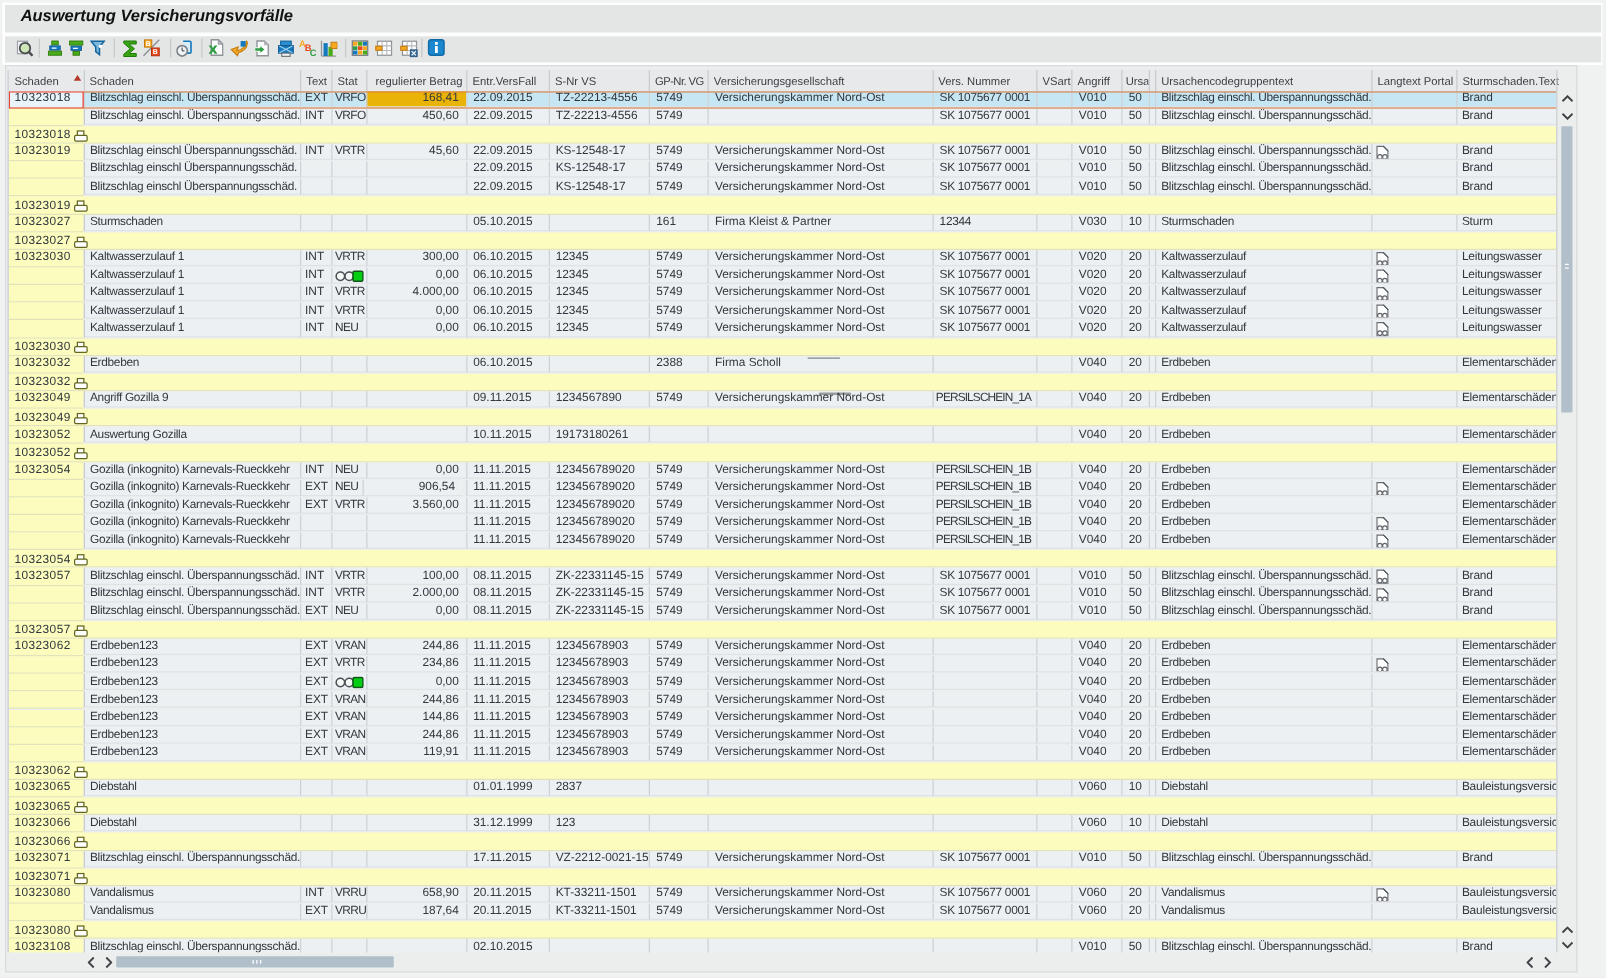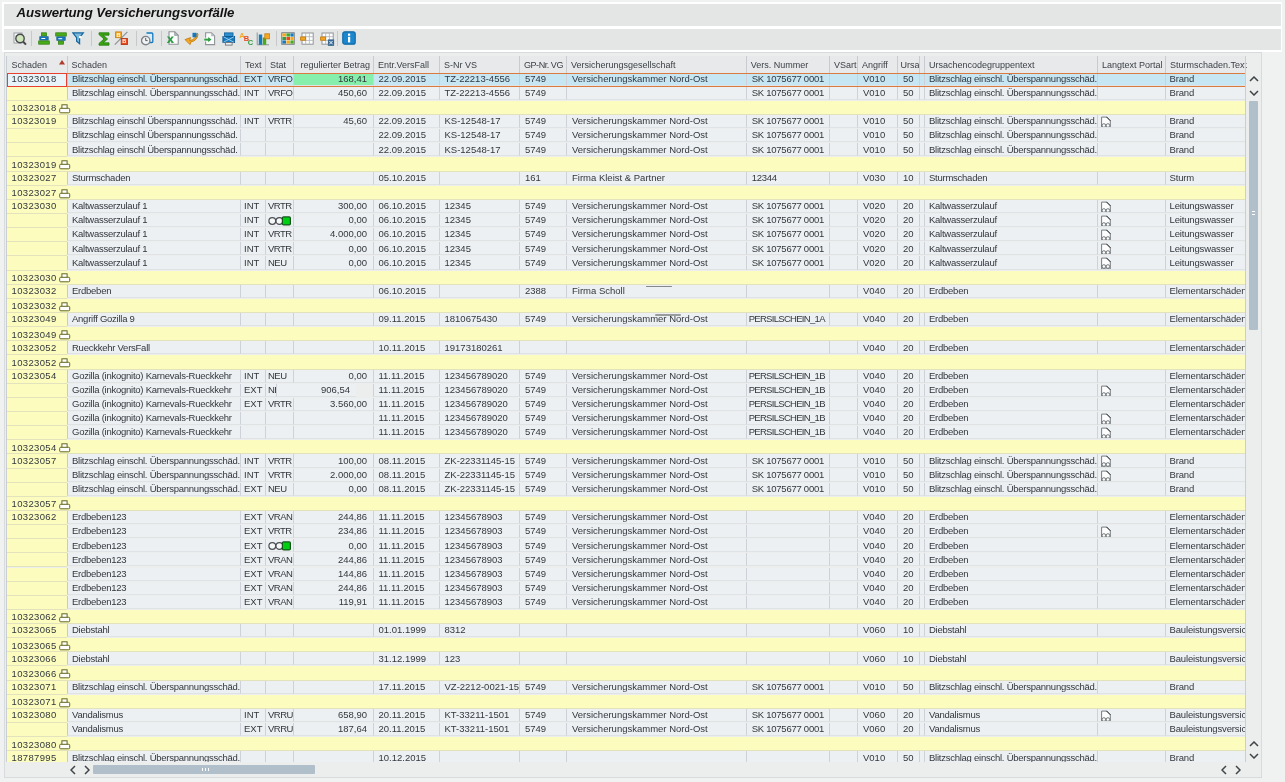--- a/index.html
+++ b/index.html
@@ -199,21 +199,21 @@
         </div>
         <div class="abs" style="left:66.5px;width:173.5px;background:#c7e6f3;height:13.14px;border-bottom:1px solid #dfe3e6;border-left:1px solid #c6cbd0;">
           <span class="t" style="left:4.5px;letter-spacing:-0.25px;">Blitzschlag einschl. Überspannungsschäd.</span>
         </div>
         <div class="abs" style="left:240px;width:25px;background:#c7e6f3;height:13.14px;border-bottom:1px solid #dfe3e6;border-left:1px solid #ccd2d7;">
           <span class="t" style="left:3px">EXT</span>
         </div>
         <div class="abs" style="left:265px;width:28px;background:#c7e6f3;height:13.14px;border-bottom:1px solid #dfe3e6;border-left:1px solid #ccd2d7;">
           <span class="t" style="left:2px"><span style="letter-spacing:-0.5px">VRFO</span></span>
         </div>
-        <div class="abs" style="left:293px;width:80px;background:#86efac;height:13.14px;border-bottom:1px solid #dfe3e6;border-left:1px solid #ccd2d7;">
+        <div class="abs" style="left:293px;width:80px;background:#eab308;height:13.14px;border-bottom:1px solid #dfe3e6;border-left:1px solid #ccd2d7;">
           <span class="t" style="right:6px">168,41</span>
         </div>
         <div class="abs" style="left:373px;width:66px;background:#c7e6f3;height:13.14px;border-bottom:1px solid #dfe3e6;border-left:1px solid #ccd2d7;">
           <span class="t" style="left:4.5px">22.09.2015</span>
         </div>
         <div class="abs" style="left:439px;width:80px;background:#c7e6f3;height:13.14px;border-bottom:1px solid #dfe3e6;border-left:1px solid #ccd2d7;">
           <span class="t" style="left:4.5px">TZ-22213-4556</span>
         </div>
         <div class="abs" style="left:519px;width:47px;background:#c7e6f3;height:13.14px;border-bottom:1px solid #dfe3e6;border-left:1px solid #ccd2d7;">
           <span class="t" style="left:5px">5749</span>
@@ -826,21 +826,21 @@
         <div class="abs" style="left:66.5px;width:173.5px;background:#edf0f2;height:13.14px;border-bottom:1px solid #dfe3e6;border-left:1px solid #c6cbd0;">
           <span class="t" style="left:4.5px;letter-spacing:-0.25px;">Angriff Gozilla 9</span>
         </div>
         <div class="abs" style="left:240px;width:25px;background:#edf0f2;height:13.14px;border-bottom:1px solid #dfe3e6;border-left:1px solid #ccd2d7;"></div>
         <div class="abs" style="left:265px;width:28px;background:#edf0f2;height:13.14px;border-bottom:1px solid #dfe3e6;border-left:1px solid #ccd2d7;"></div>
         <div class="abs" style="left:293px;width:80px;background:#edf0f2;height:13.14px;border-bottom:1px solid #dfe3e6;border-left:1px solid #ccd2d7;"></div>
         <div class="abs" style="left:373px;width:66px;background:#edf0f2;height:13.14px;border-bottom:1px solid #dfe3e6;border-left:1px solid #ccd2d7;">
           <span class="t" style="left:4.5px">09.11.2015</span>
         </div>
         <div class="abs" style="left:439px;width:80px;background:#edf0f2;height:13.14px;border-bottom:1px solid #dfe3e6;border-left:1px solid #ccd2d7;">
-          <span class="t" style="left:4.5px">1810675430</span>
+          <span class="t" style="left:4.5px">1234567890</span>
         </div>
         <div class="abs" style="left:519px;width:47px;background:#edf0f2;height:13.14px;border-bottom:1px solid #dfe3e6;border-left:1px solid #ccd2d7;">
           <span class="t" style="left:5px">5749</span>
         </div>
         <div class="abs" style="left:566px;width:179.70000000000005px;background:#edf0f2;height:13.14px;border-bottom:1px solid #dfe3e6;border-left:1px solid #ccd2d7;">
           <span class="t" style="left:5px">Versicherungskammer Nord-Ost</span>
         </div>
         <div class="abs" style="left:745.7px;width:83.29999999999995px;background:#edf0f2;height:13.14px;border-bottom:1px solid #dfe3e6;border-left:1px solid #ccd2d7;">
           <span class="t" style="left:2px"><span style="letter-spacing:-0.7px">PERSILSCHEIN_1A</span></span>
         </div>
@@ -866,21 +866,21 @@
         <svg class="abs" style="left:59px;top:2.8px" width="12" height="10" viewBox="0 0 12 10">
 <rect x="2.9" y="0.8" width="5.2" height="4.4" fill="#ffffff" stroke="#63661f" stroke-width="1"></rect>
 <rect x="0.7" y="4.3" width="10" height="4.5" rx="1" fill="#ffffff" stroke="#63661f" stroke-width="1"></rect>
 </svg>
       </div>
 <div class="row" style="top:341.26px;height:14.14px">
         <div class="abs cellk" style="left:6.5px;width:60.0px;background:#fbfcbd;height:14.14px;border-bottom:1px solid #e2e3bd;">
           <span class="t key" style="left:5px">10323052</span>
         </div>
         <div class="abs" style="left:66.5px;width:173.5px;background:#edf0f2;height:13.14px;border-bottom:1px solid #dfe3e6;border-left:1px solid #c6cbd0;">
-          <span class="t" style="left:4.5px;letter-spacing:-0.25px;">Rueckkehr VersFall</span>
+          <span class="t" style="left:4.5px;letter-spacing:-0.25px;">Auswertung Gozilla</span>
         </div>
         <div class="abs" style="left:240px;width:25px;background:#edf0f2;height:13.14px;border-bottom:1px solid #dfe3e6;border-left:1px solid #ccd2d7;"></div>
         <div class="abs" style="left:265px;width:28px;background:#edf0f2;height:13.14px;border-bottom:1px solid #dfe3e6;border-left:1px solid #ccd2d7;"></div>
         <div class="abs" style="left:293px;width:80px;background:#edf0f2;height:13.14px;border-bottom:1px solid #dfe3e6;border-left:1px solid #ccd2d7;"></div>
         <div class="abs" style="left:373px;width:66px;background:#edf0f2;height:13.14px;border-bottom:1px solid #dfe3e6;border-left:1px solid #ccd2d7;">
           <span class="t" style="left:4.5px">10.11.2015</span>
         </div>
         <div class="abs" style="left:439px;width:80px;background:#edf0f2;height:13.14px;border-bottom:1px solid #dfe3e6;border-left:1px solid #ccd2d7;">
           <span class="t" style="left:4.5px">19173180261</span>
         </div>
@@ -964,21 +964,21 @@
         </div>
         <div class="abs" style="left:66.5px;width:173.5px;background:#edf0f2;height:13.14px;border-bottom:1px solid #dfe3e6;border-left:1px solid #c6cbd0;">
           <span class="t" style="left:4.5px;letter-spacing:-0.25px;">Gozilla (inkognito) Karnevals-Rueckkehr</span>
         </div>
         <div class="abs" style="left:240px;width:25px;background:#edf0f2;height:13.14px;border-bottom:1px solid #dfe3e6;border-left:1px solid #ccd2d7;">
           <span class="t" style="left:3px">EXT</span>
         </div>
         <div class="abs" style="left:265px;width:28px;background:#edf0f2;height:13.14px;border-bottom:1px solid #dfe3e6;border-left:1px solid #ccd2d7;">
           <span class="t" style="left:2px"><span style="letter-spacing:-0.5px">NEU</span></span>
         </div>
-        <div class="abs" style="left:276px;width:80px;background:#edf0f2;height:13.14px;border-bottom:1px solid #dfe3e6;border-left:1px solid #ccd2d7;">
+        <div class="abs" style="left:290px;width:80px;background:#edf0f2;height:13.14px;border-bottom:1px solid #dfe3e6;border-left:1px solid #ccd2d7;">
           <span class="t" style="right:6px">906,54</span>
         </div>
         <div class="abs" style="left:373px;width:66px;background:#edf0f2;height:13.14px;border-bottom:1px solid #dfe3e6;border-left:1px solid #ccd2d7;">
           <span class="t" style="left:4.5px">11.11.2015</span>
         </div>
         <div class="abs" style="left:439px;width:80px;background:#edf0f2;height:13.14px;border-bottom:1px solid #dfe3e6;border-left:1px solid #ccd2d7;">
           <span class="t" style="left:4.5px">123456789020</span>
         </div>
         <div class="abs" style="left:519px;width:47px;background:#edf0f2;height:13.14px;border-bottom:1px solid #dfe3e6;border-left:1px solid #ccd2d7;">
           <span class="t" style="left:5px">5749</span>
@@ -1673,21 +1673,21 @@
         <div class="abs" style="left:66.5px;width:173.5px;background:#edf0f2;height:13.14px;border-bottom:1px solid #dfe3e6;border-left:1px solid #c6cbd0;">
           <span class="t" style="left:4.5px;letter-spacing:-0.25px;">Diebstahl</span>
         </div>
         <div class="abs" style="left:240px;width:25px;background:#edf0f2;height:13.14px;border-bottom:1px solid #dfe3e6;border-left:1px solid #ccd2d7;"></div>
         <div class="abs" style="left:265px;width:28px;background:#edf0f2;height:13.14px;border-bottom:1px solid #dfe3e6;border-left:1px solid #ccd2d7;"></div>
         <div class="abs" style="left:293px;width:80px;background:#edf0f2;height:13.14px;border-bottom:1px solid #dfe3e6;border-left:1px solid #ccd2d7;"></div>
         <div class="abs" style="left:373px;width:66px;background:#edf0f2;height:13.14px;border-bottom:1px solid #dfe3e6;border-left:1px solid #ccd2d7;">
           <span class="t" style="left:4.5px">01.01.1999</span>
         </div>
         <div class="abs" style="left:439px;width:80px;background:#edf0f2;height:13.14px;border-bottom:1px solid #dfe3e6;border-left:1px solid #ccd2d7;">
-          <span class="t" style="left:4.5px">8312</span>
+          <span class="t" style="left:4.5px">2837</span>
         </div>
         <div class="abs" style="left:519px;width:47px;background:#edf0f2;height:13.14px;border-bottom:1px solid #dfe3e6;border-left:1px solid #ccd2d7;"></div>
         <div class="abs" style="left:566px;width:179.70000000000005px;background:#edf0f2;height:13.14px;border-bottom:1px solid #dfe3e6;border-left:1px solid #ccd2d7;"></div>
         <div class="abs" style="left:745.7px;width:83.29999999999995px;background:#edf0f2;height:13.14px;border-bottom:1px solid #dfe3e6;border-left:1px solid #ccd2d7;"></div>
         <div class="abs" style="left:829px;width:28px;background:#edf0f2;height:13.14px;border-bottom:1px solid #dfe3e6;border-left:1px solid #ccd2d7;"></div>
         <div class="abs" style="left:857px;width:40px;background:#edf0f2;height:13.14px;border-bottom:1px solid #dfe3e6;border-left:1px solid #ccd2d7;">
           <span class="t" style="left:5px">V060</span>
         </div>
         <div class="abs" style="left:897px;width:22px;background:#edf0f2;height:13.14px;border-bottom:1px solid #dfe3e6;border-left:1px solid #ccd2d7;">
           <span class="t" style="left:5px">10</span>
@@ -1906,30 +1906,30 @@
 <div class="row" style="top:737.18px;height:14.14px">
         <div class="abs yel" style="left:6.5px;width:1238.0px;height:14.14px;border-bottom:1px solid #e2e3bd"></div>
         <div class="abs t key" style="left:11.5px;top:1.5px">10323080</div>
         <svg class="abs" style="left:59px;top:2.8px" width="12" height="10" viewBox="0 0 12 10">
 <rect x="2.9" y="0.8" width="5.2" height="4.4" fill="#ffffff" stroke="#63661f" stroke-width="1"></rect>
 <rect x="0.7" y="4.3" width="10" height="4.5" rx="1" fill="#ffffff" stroke="#63661f" stroke-width="1"></rect>
 </svg>
       </div>
 <div class="row" style="top:751.32px;height:14.14px">
         <div class="abs cellk" style="left:6.5px;width:60.0px;background:#fbfcbd;height:14.14px;border-bottom:1px solid #e2e3bd;">
-          <span class="t key" style="left:5px">18787995</span>
+          <span class="t key" style="left:5px">10323108</span>
         </div>
         <div class="abs" style="left:66.5px;width:173.5px;background:#edf0f2;height:13.14px;border-bottom:1px solid #dfe3e6;border-left:1px solid #c6cbd0;">
           <span class="t" style="left:4.5px;letter-spacing:-0.25px;">Blitzschlag einschl. Überspannungsschäd.</span>
         </div>
         <div class="abs" style="left:240px;width:25px;background:#edf0f2;height:13.14px;border-bottom:1px solid #dfe3e6;border-left:1px solid #ccd2d7;"></div>
         <div class="abs" style="left:265px;width:28px;background:#edf0f2;height:13.14px;border-bottom:1px solid #dfe3e6;border-left:1px solid #ccd2d7;"></div>
         <div class="abs" style="left:293px;width:80px;background:#edf0f2;height:13.14px;border-bottom:1px solid #dfe3e6;border-left:1px solid #ccd2d7;"></div>
         <div class="abs" style="left:373px;width:66px;background:#edf0f2;height:13.14px;border-bottom:1px solid #dfe3e6;border-left:1px solid #ccd2d7;">
-          <span class="t" style="left:4.5px">10.12.2015</span>
+          <span class="t" style="left:4.5px">02.10.2015</span>
         </div>
         <div class="abs" style="left:439px;width:80px;background:#edf0f2;height:13.14px;border-bottom:1px solid #dfe3e6;border-left:1px solid #ccd2d7;"></div>
         <div class="abs" style="left:519px;width:47px;background:#edf0f2;height:13.14px;border-bottom:1px solid #dfe3e6;border-left:1px solid #ccd2d7;"></div>
         <div class="abs" style="left:566px;width:179.70000000000005px;background:#edf0f2;height:13.14px;border-bottom:1px solid #dfe3e6;border-left:1px solid #ccd2d7;"></div>
         <div class="abs" style="left:745.7px;width:83.29999999999995px;background:#edf0f2;height:13.14px;border-bottom:1px solid #dfe3e6;border-left:1px solid #ccd2d7;"></div>
         <div class="abs" style="left:829px;width:28px;background:#edf0f2;height:13.14px;border-bottom:1px solid #dfe3e6;border-left:1px solid #ccd2d7;"></div>
         <div class="abs" style="left:857px;width:40px;background:#edf0f2;height:13.14px;border-bottom:1px solid #dfe3e6;border-left:1px solid #ccd2d7;">
           <span class="t" style="left:5px">V010</span>
         </div>
         <div class="abs" style="left:897px;width:22px;background:#edf0f2;height:13.14px;border-bottom:1px solid #dfe3e6;border-left:1px solid #ccd2d7;">

